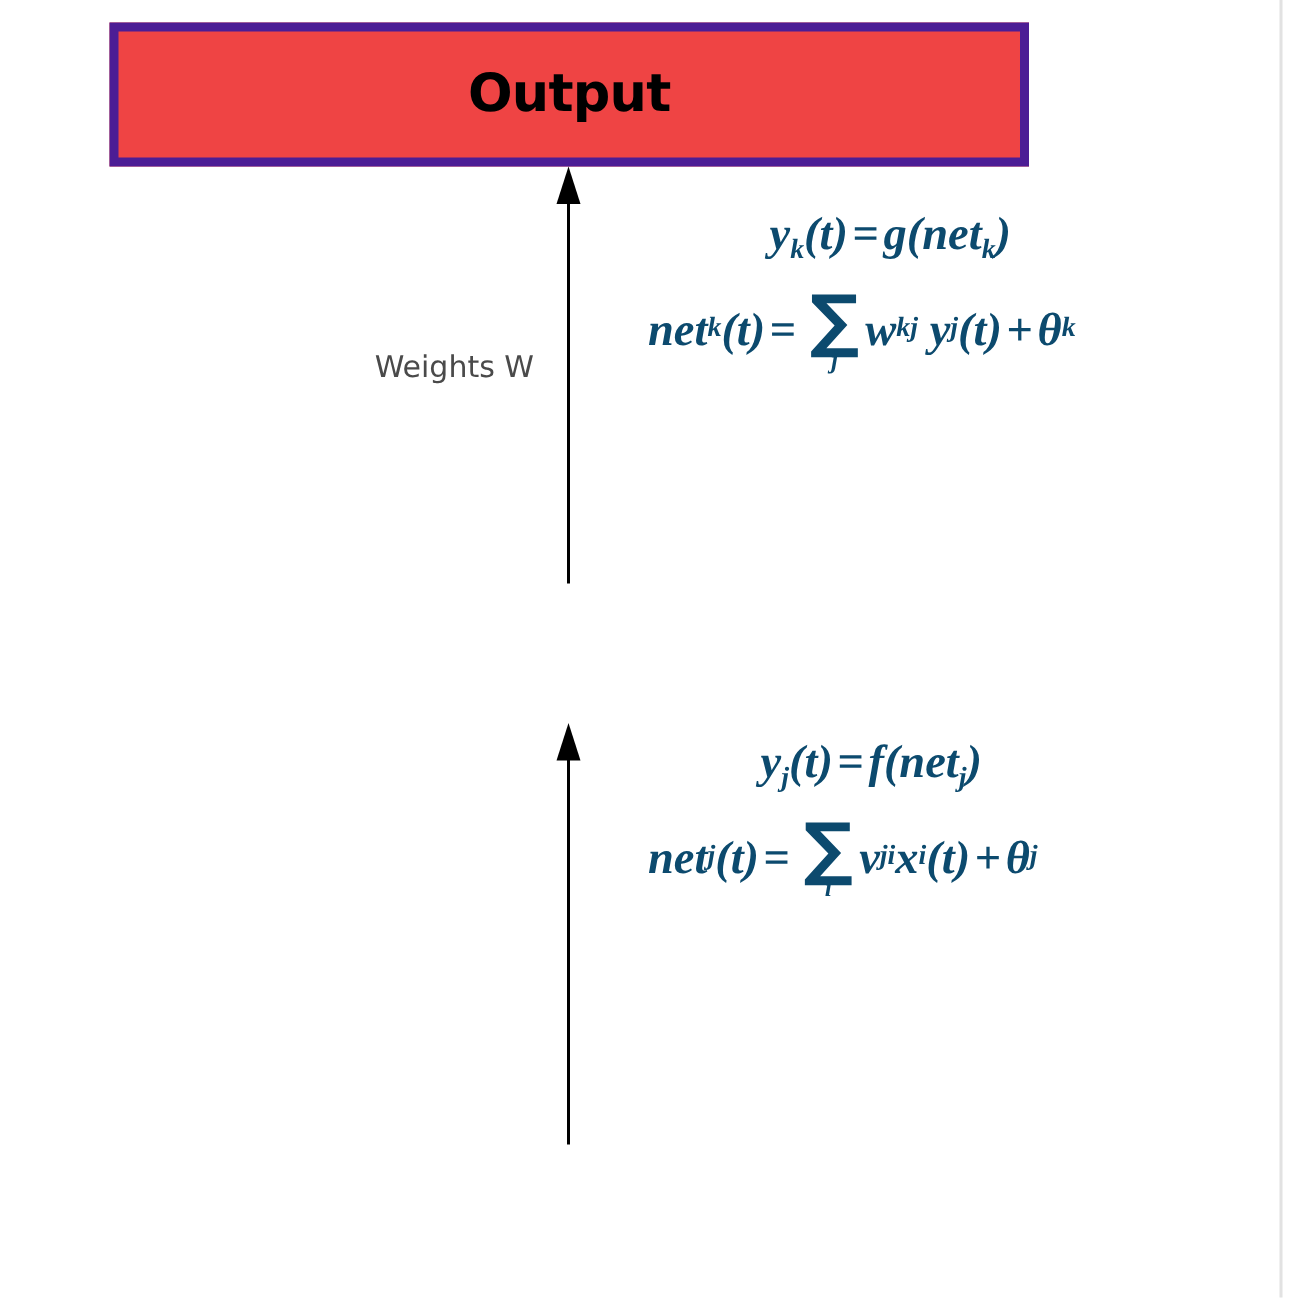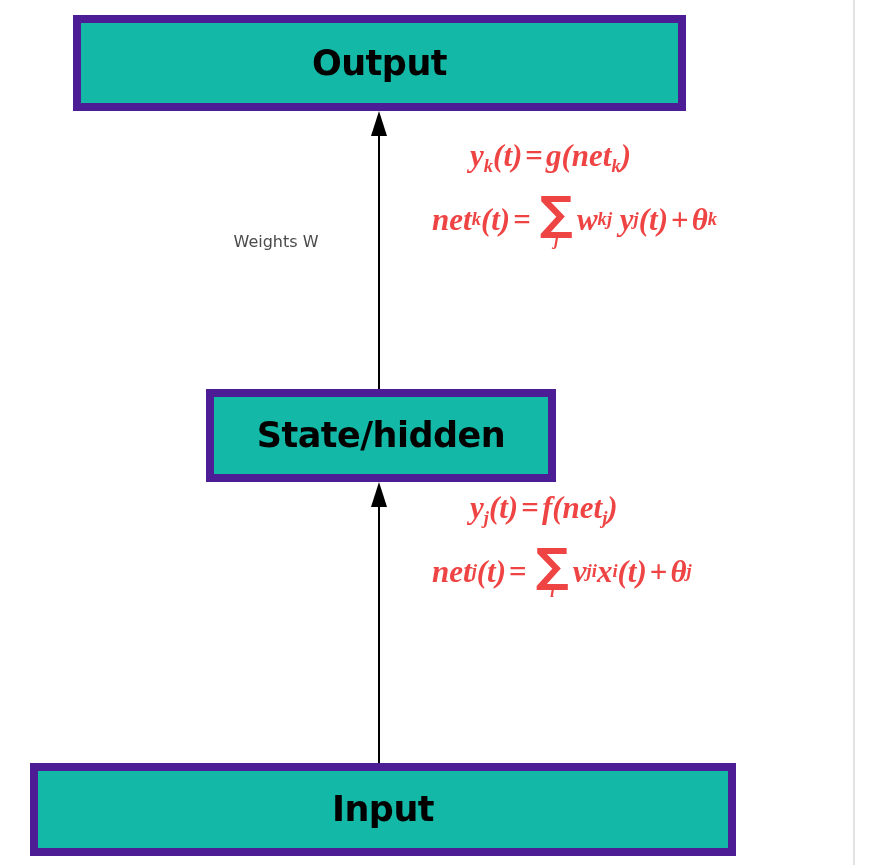--- a/index.html
+++ b/index.html
@@ -31,22 +31,22 @@
     left: 853px;
     width: 2px;
     height: 865px;
     background: #e2e2e2;
   }
 
   
   .layer-box {
     position: absolute;
     box-sizing: border-box;
-    border: 8px solid #4c1d95;
-    background: #14b8a6;
+    border: 6px solid #4c1d95;
+    background: #ef4444;
     display: flex;
     align-items: center;
     justify-content: center;
   }
   .layer-label {
     font-family: "DejaVu Sans", sans-serif;
     font-weight: bold;
     color: #000000;
     letter-spacing: -0.5px;
     line-height: 1;
@@ -87,34 +87,35 @@
 
   
   #arrow-hidden-to-output { top: 111px; height: 278px; }
   
   #arrow-input-to-hidden  { top: 482px; height: 281px; }
 
   
   .weights-label {
     position: absolute;
     font-family: "DejaVu Sans", sans-serif;
-    font-size: 16px;
+    font-size: 20px;
     color: #4a4a4a;
     white-space: nowrap;
-    text-align: center;
+    text-align: right;
   }
   #weights-w-label { left: 196px; top: 232px; width: 160px; }
   #weights-v-label { left: 196px; top: 610px; width: 160px; }
 
   
   .equation-group {
     position: absolute;
     font-family: "Liberation Serif", "DejaVu Serif", serif;
-    color: #ef4444;
+    color: #0c4a6e;
     white-space: nowrap;
+    text-align: center;
   }
   #equations-output { left: 432px; top: 140px; }
   #equations-hidden { left: 432px; top: 492px; }
 
   .eq-line {
     display: block;
     font-weight: bold;
     font-style: italic;
     line-height: 1;
   }
@@ -199,23 +200,20 @@
       <span class="eq-var">net</span><sub>k</sub><span class="eq-paren">(t)</span><span class="eq-op">=</span>
       <span class="sigma-wrap">
         <span class="sigma-glyph">∑</span>
         <span class="sigma-index">j</span>
       </span>
       <span class="eq-var">w</span><sub>kj</sub>&nbsp;<span class="eq-var">y</span><sub>j</sub><span class="eq-paren">(t)</span><span class="eq-op">+</span><span class="theta">θ</span><sub>k</sub>
     </span>
 
   </div>
 
-  <div class="layer-box" id="box-hidden">
-    <span class="layer-label">State/hidden</span>
-  </div>
 
   <div class="arrow" id="arrow-input-to-hidden">
     <span class="head"></span>
     <span class="shaft"></span>
   </div>
 
 
   <div class="equation-group" id="equations-hidden">
 
     <span class="eq-line eq-simple">
@@ -236,17 +234,14 @@
         <span class="eq-var">x</span>
         <sub>i</sub>
         <span class="eq-paren">(t)</span>
         <span class="eq-op">+</span>
         <span class="theta">θ</span>
         <sub>j</sub>
     </span>
 
   </div>
 
-  <div class="layer-box" id="box-input">
-    <span class="layer-label">Input</span>
-  </div>
 
 </div>
 
 </body></html>

